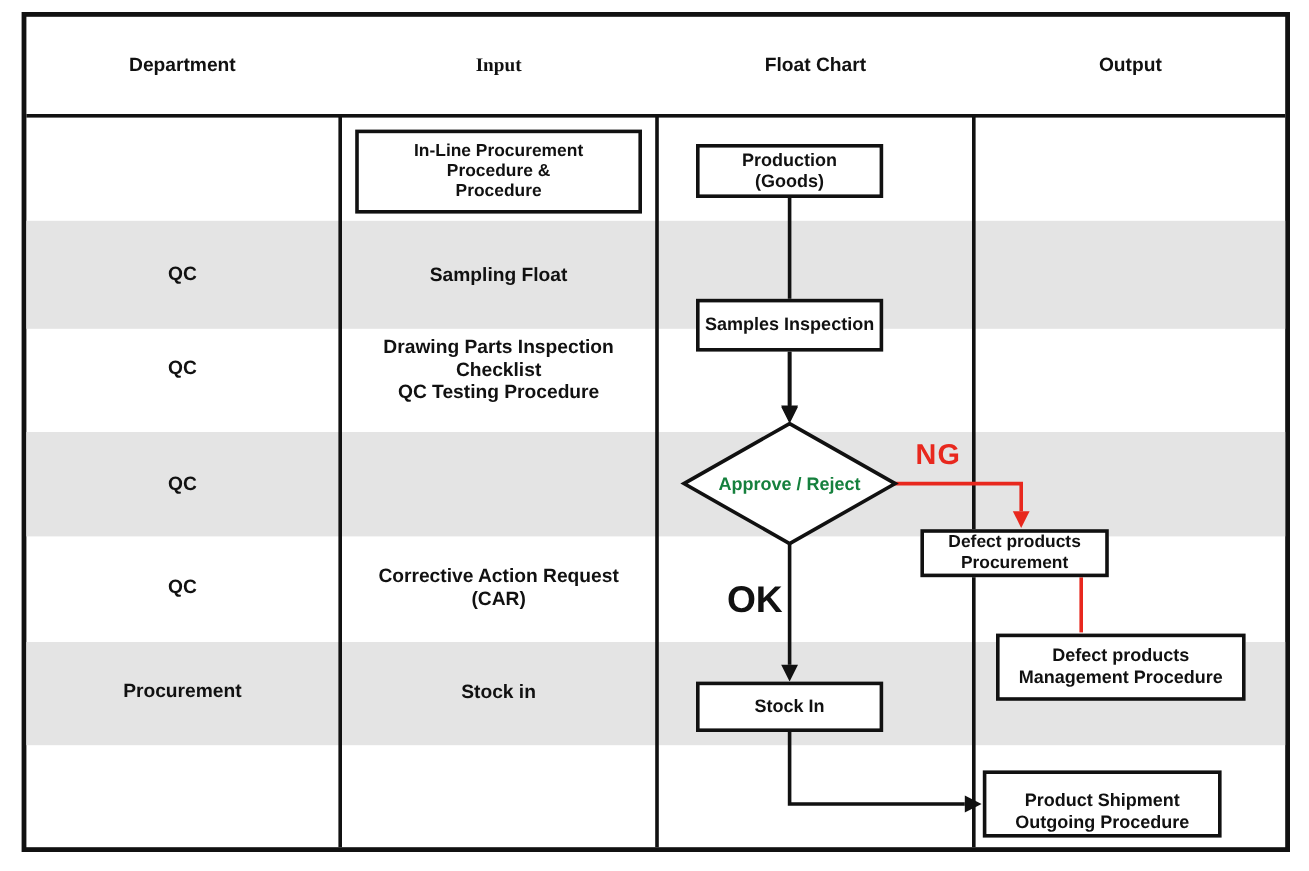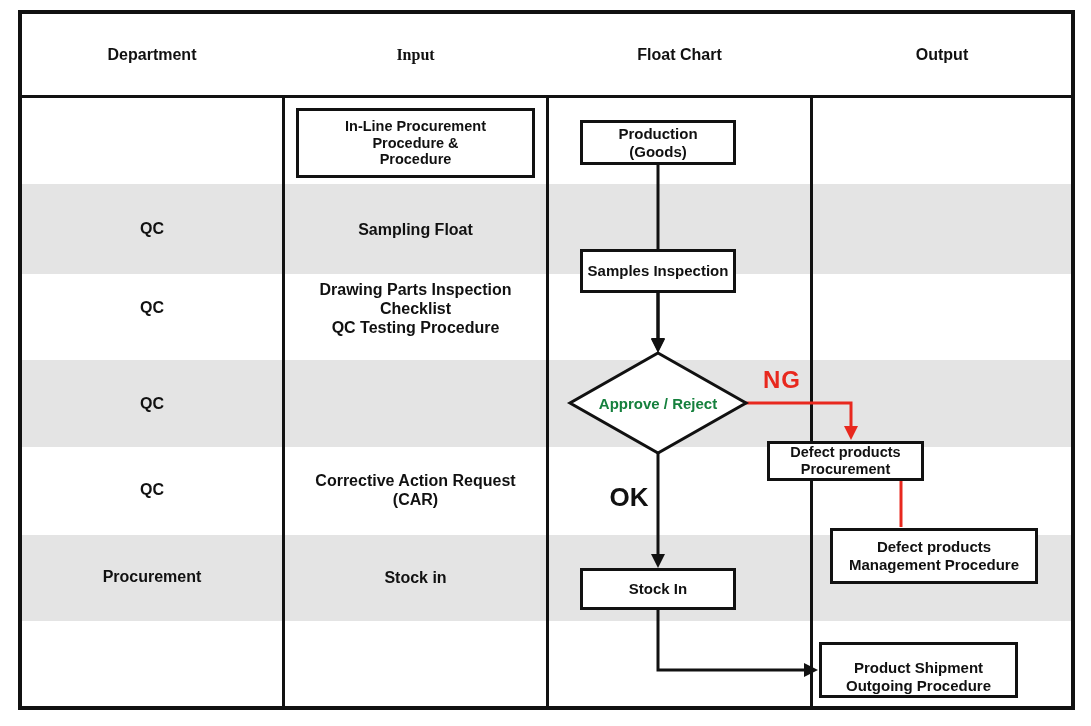--- a/index.html
+++ b/index.html
@@ -44,21 +44,21 @@
   .n-defproc     { left:745px; top:427px; width:157px; height:40px; font-size:14.5px; line-height:17px; }
   .n-defmgmt     { left:808px; top:514px; width:208px; height:56px; }
   .n-shipment    { left:797px; top:628px; width:199px; height:56px;justify-content:flex-end; }
 
   .diamond-label { position:absolute; left:556px; top:375px; width:160px; height:28px;
                    display:flex; align-items:center; justify-content:center;
                    font-weight:700; font-size:15px; color:#15803d; z-index:6; }
 
   .tag { position:absolute; font-weight:700; z-index:7; text-align:center; }
   .tag-ng { left:712px; top:352px; width:96px; font-size:24px; letter-spacing:1px; }
-  .tag-ok { left:567px; top:468px; width:80px; font-size:26px; color:#111; }
+  .tag-ok { left:567px; top:468px; width:80px; font-size:31px; color:#111; }
 
   svg.flow { position:absolute; left:0; top:0; width:1049px; height:692px;
              z-index:5; pointer-events:none; }
 </style>
 </head>
 <body>
 
 <div id="canvas">
   <div class="table">
 

